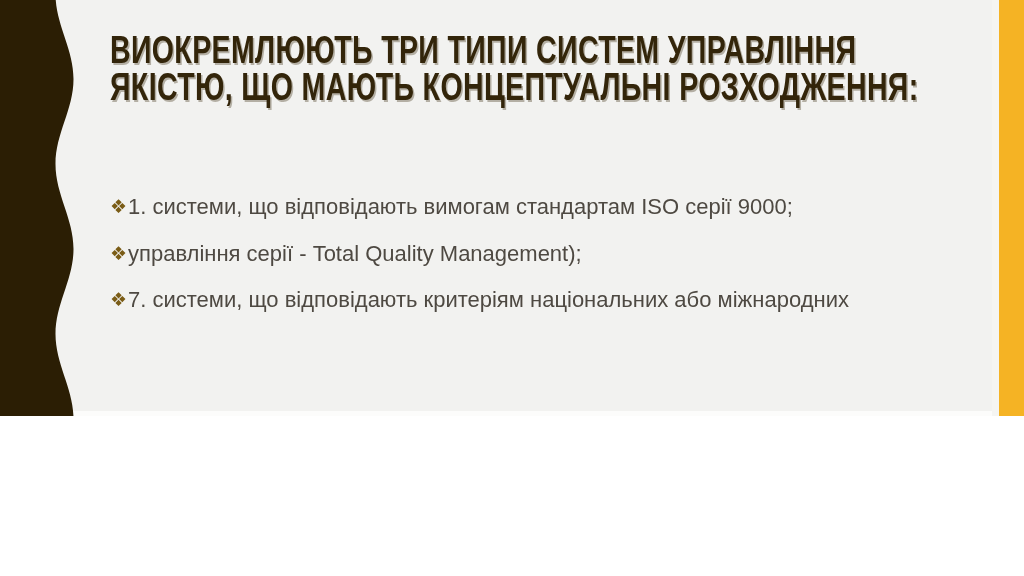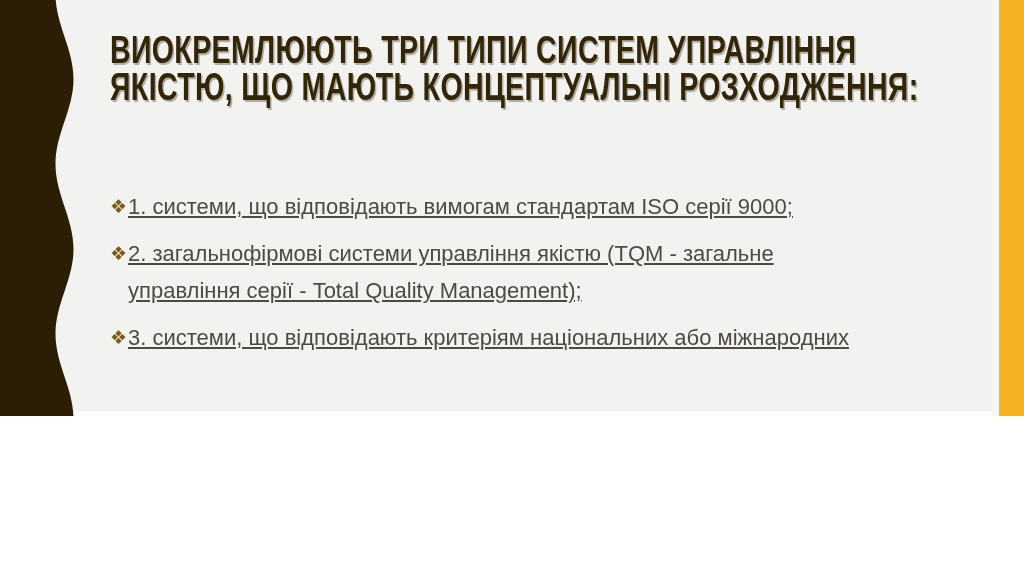--- a/index.html
+++ b/index.html
@@ -83,21 +83,20 @@
   }
   .bullet-marker {
     flex: 0 0 18px;
     width: 18px;
     color: #7a5c16;
     font-size: 19px;
     line-height: 37.5px;
   }
   .bullet-lines {
     flex: 1 1 auto;
-    text-decoration: underline;
   }
   .bullet-line {
     white-space: nowrap;
   }
 </style>
 </head>
 <body>
 
 <div class="slide">
 
@@ -126,25 +125,24 @@
   <ul class="bullets">
     <li>
       <span class="bullet-marker">❖</span>
       <div class="bullet-lines">
         <div class="bullet-line">1. системи, що відповідають вимогам стандартам ISO серії 9000;</div>
       </div>
     </li>
     <li>
       <span class="bullet-marker">❖</span>
       <div class="bullet-lines">
-        <div class="bullet-line">2. загальнофірмові системи управління якістю (TQM - загальне</div>
         <div class="bullet-line">управління серії - Total Quality Management);</div>
       </div>
     </li>
     <li>
       <span class="bullet-marker">❖</span>
       <div class="bullet-lines">
-        <div class="bullet-line">3. системи, що відповідають критеріям національних або міжнародних</div>
+        <div class="bullet-line">7. системи, що відповідають критеріям національних або міжнародних</div>
       </div>
     </li>
   </ul>
 
 </div>
 
 </body></html>

